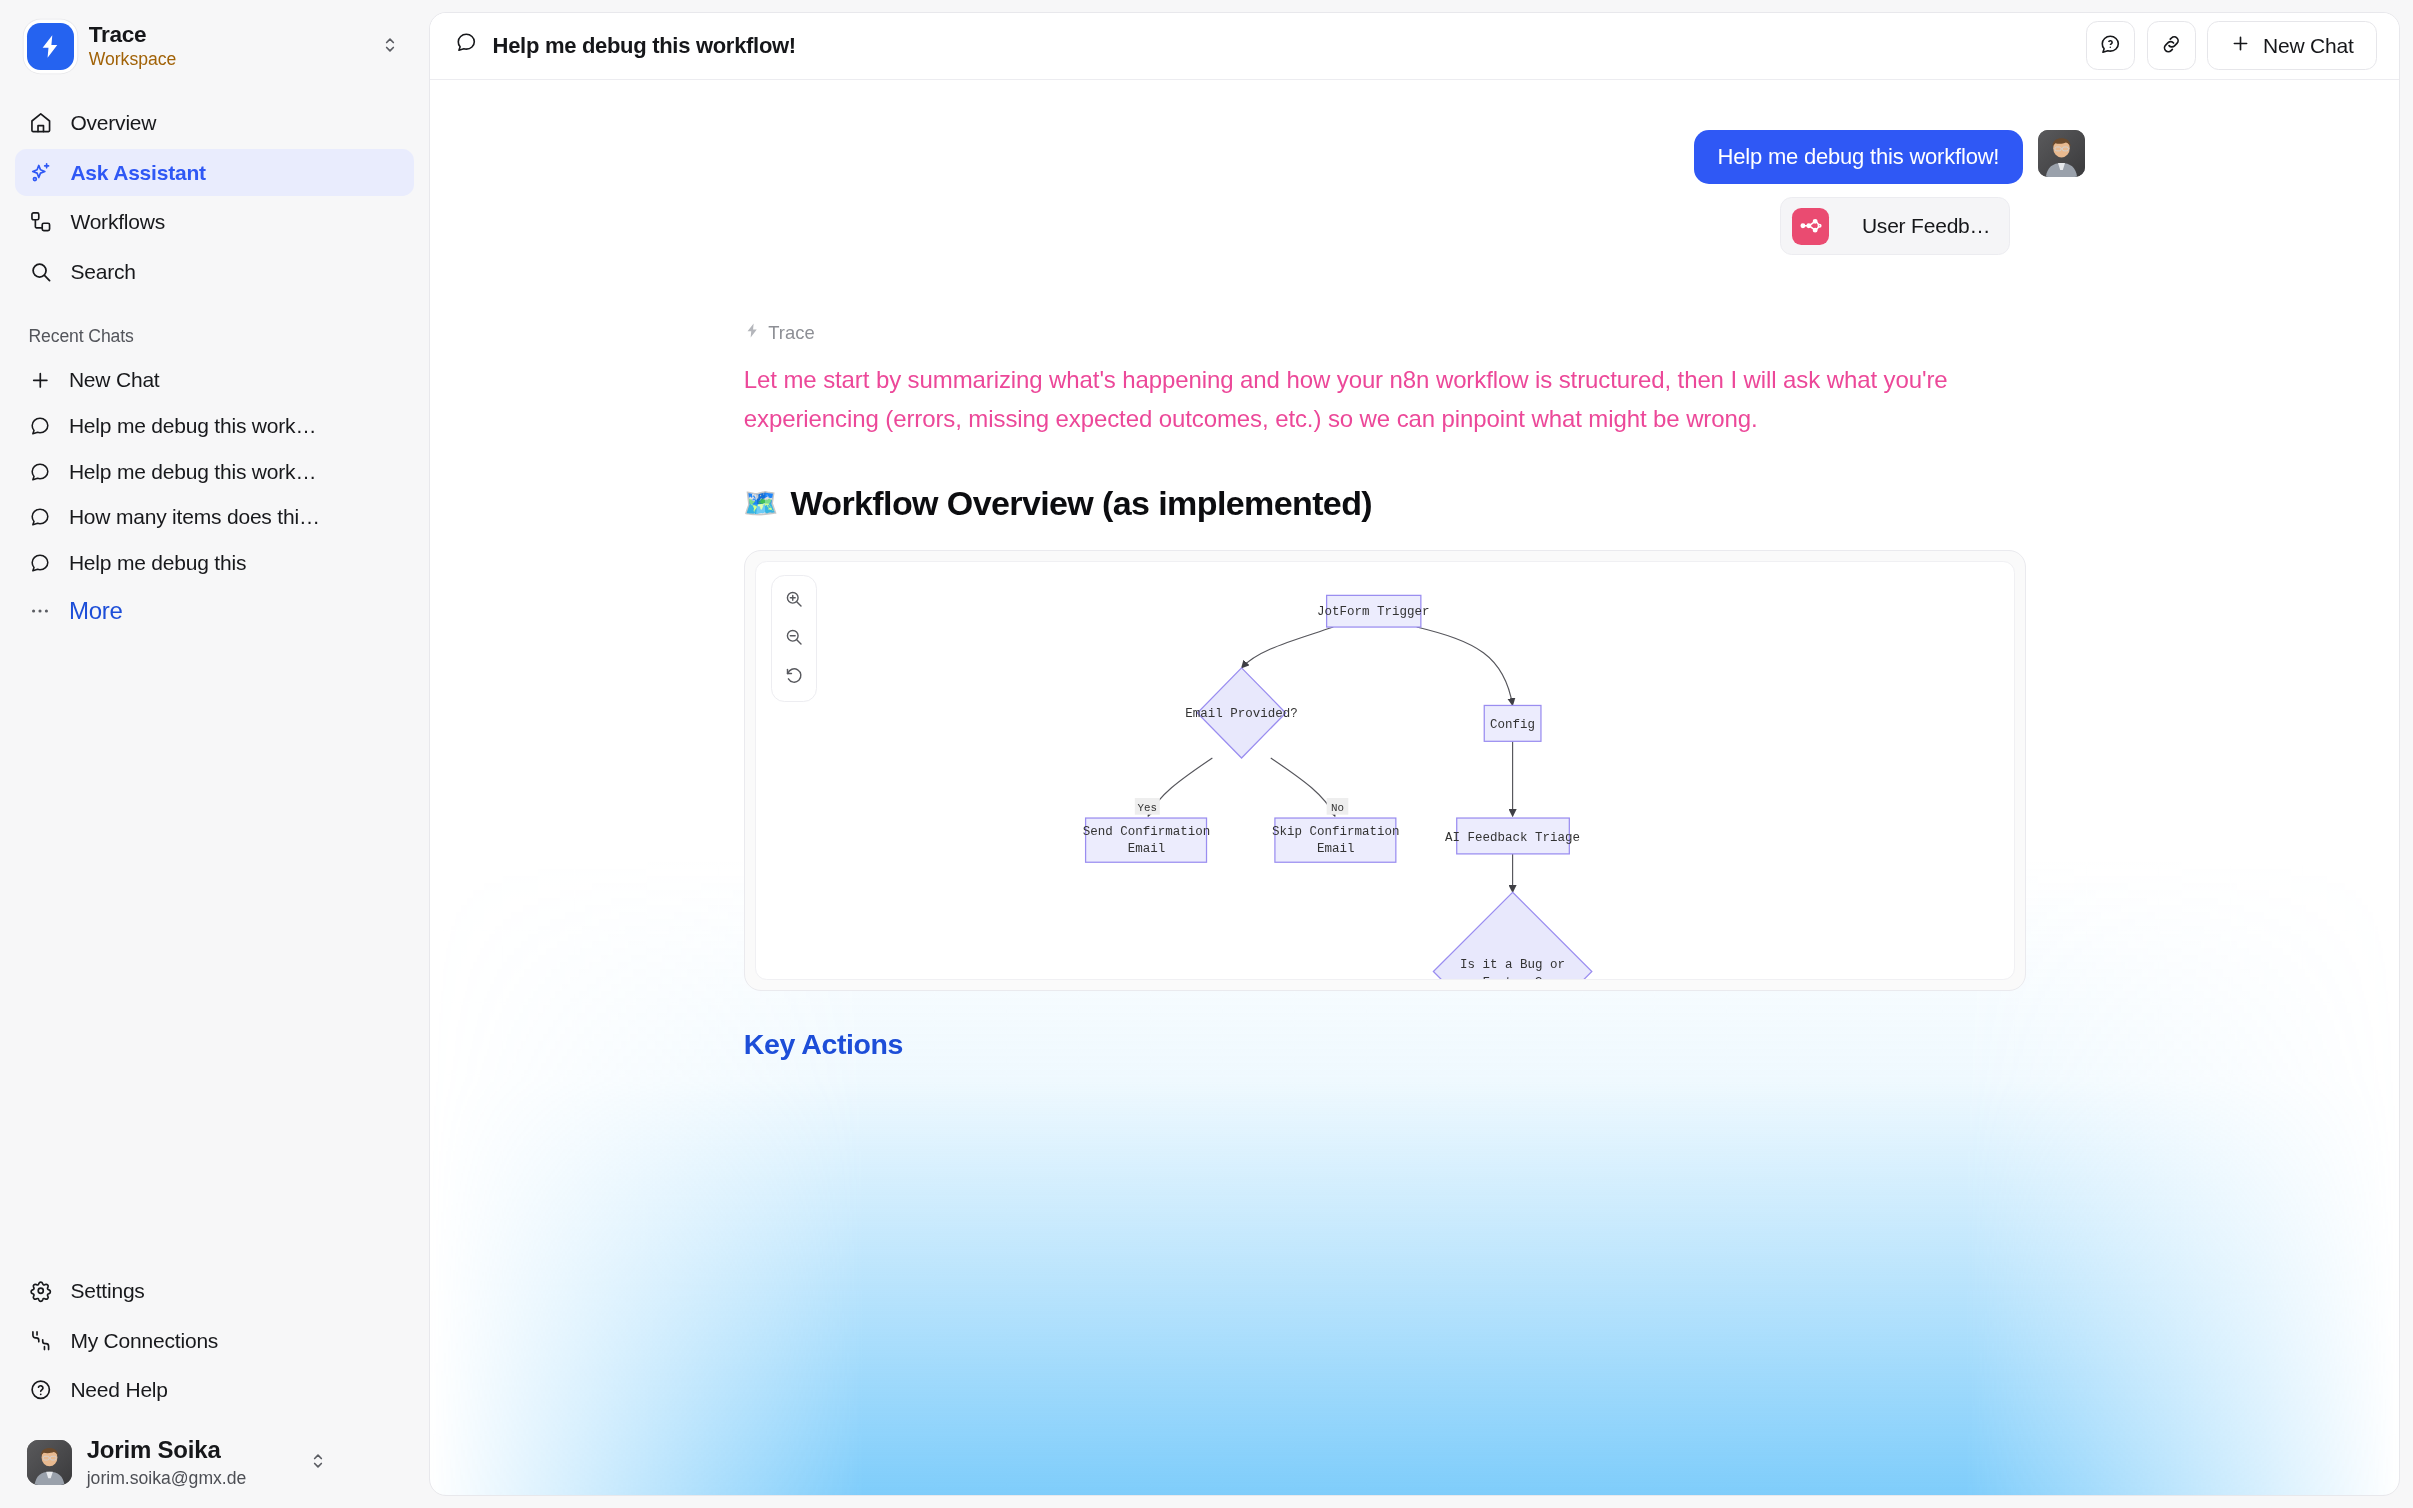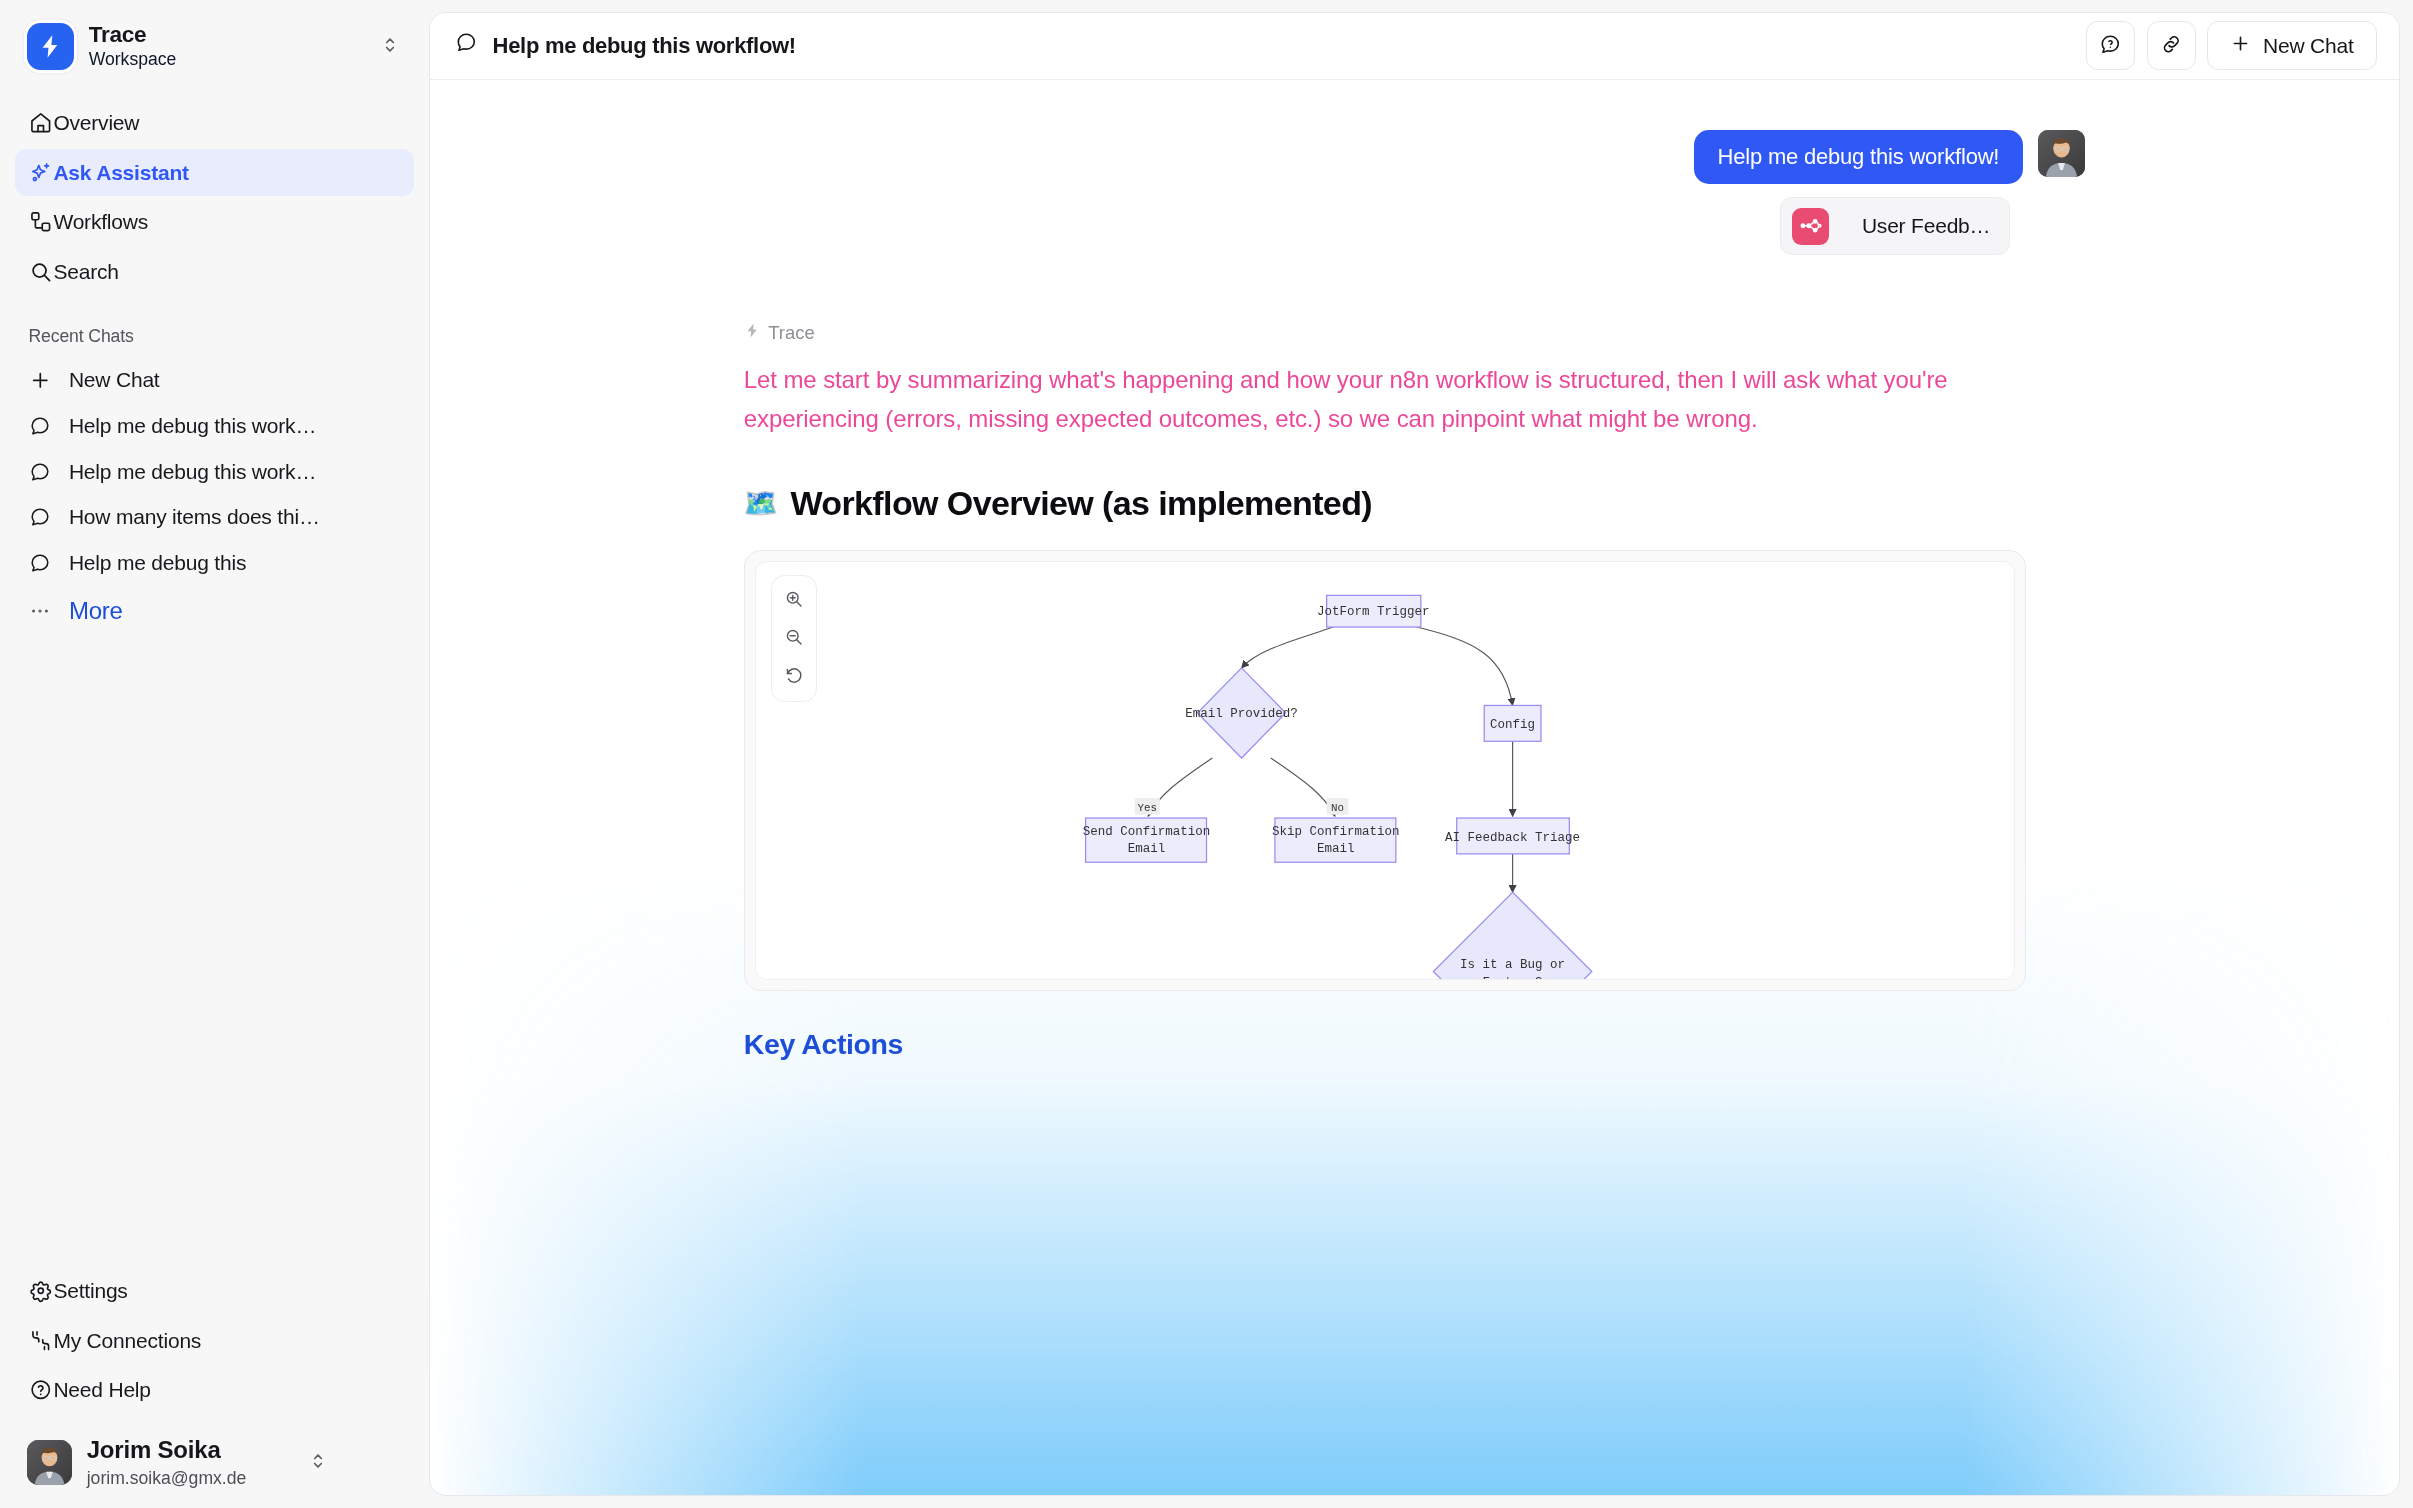--- a/index.html
+++ b/index.html
@@ -24,25 +24,25 @@
     margin-bottom: 18.4px;
   }
   .ws-logo {
     width: 47px; height: 47px; border-radius: 13.4px;
     background: #2563f0; flex: 0 0 47px;
     display: flex; align-items: center; justify-content: center;
     box-shadow: 0 0 0 3.4px #ffffff, 0 0 0 4.2px #e7e7ea;
   }
   .ws-text { flex: 1; min-width: 0; }
   .ws-name { font-size: 22.6px; font-weight: 700; color: #16171a; line-height: 1.15; letter-spacing: -0.3px;}
-  .ws-sub { font-size: 17.6px; color: #0f172a; line-height: 1.3; margin-top: 0.8px;}
+  .ws-sub { font-size: 17.6px; color: #a16207; line-height: 1.3; margin-top: 0.8px;}
   .chev { width: 22px; color: #5b5d63; flex: 0 0 22px; }
 
   .nav-item {
-    display: flex; align-items: center; 
+    display: flex; align-items: center; gap: 17px;
     padding: 11px 13.4px; border-radius: 11.7px; cursor: pointer;
     font-size: 21px; color: #18191c; letter-spacing: -0.2px;
     margin-bottom: 2.5px;
   }
   .nav-item .ico { width: 25px; height: 25px; flex: 0 0 25px; display:flex; align-items:center; justify-content:center; }
   .nav-item.active { background: #e9ecfd; color: #2f58f5; font-weight: 600; }
   .nav-item.active .ico svg { stroke: #2f58f5; }
 
   .sec-label {
     font-size: 17.6px; color: #53555b; padding: 0 13.4px;

